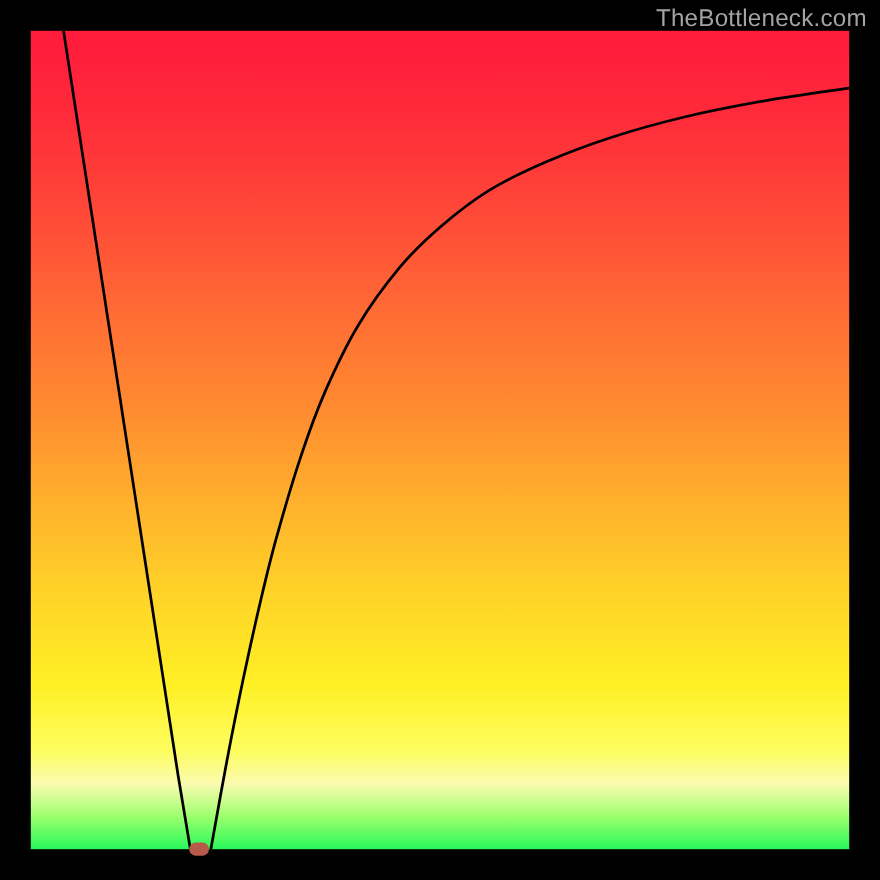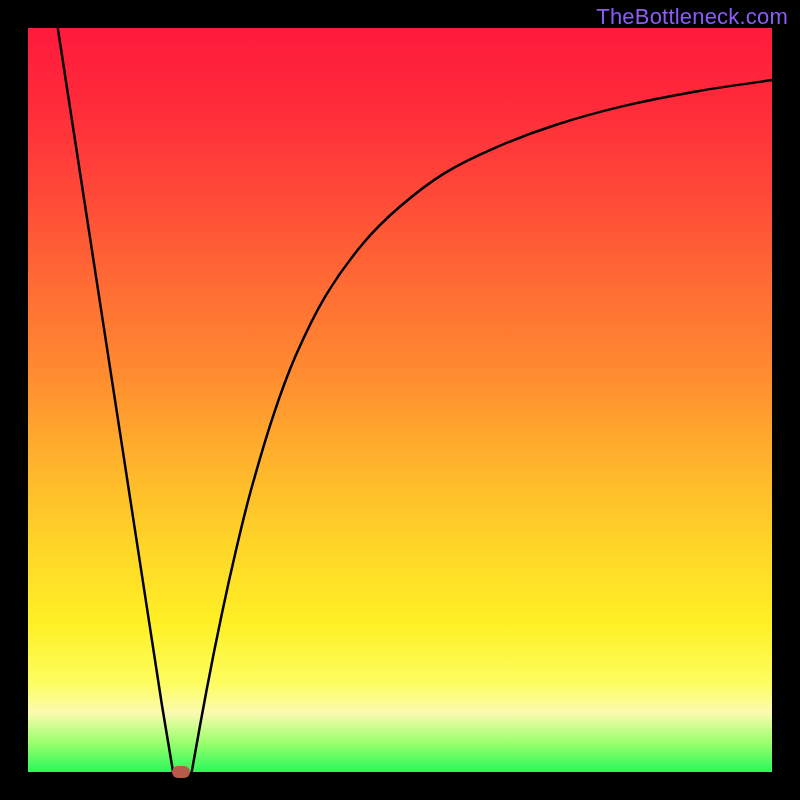--- a/index.html
+++ b/index.html
@@ -30,21 +30,21 @@
       #9dff6e 96%,
       #28f85a 100%
     );
   }
   .watermark {
     position: absolute;
     top: 4px;
     right: 12px;
     font-family: Arial, Helvetica, sans-serif;
     font-size: 22px;
-    color: #8b5cf6;
+    color: #a3a3a3;
     letter-spacing: 0.2px;
   }
   svg.curve-layer {
     position: absolute;
     left: 0;
     top: 0;
     width: 744px;
     height: 744px;
     overflow: visible;
   }

